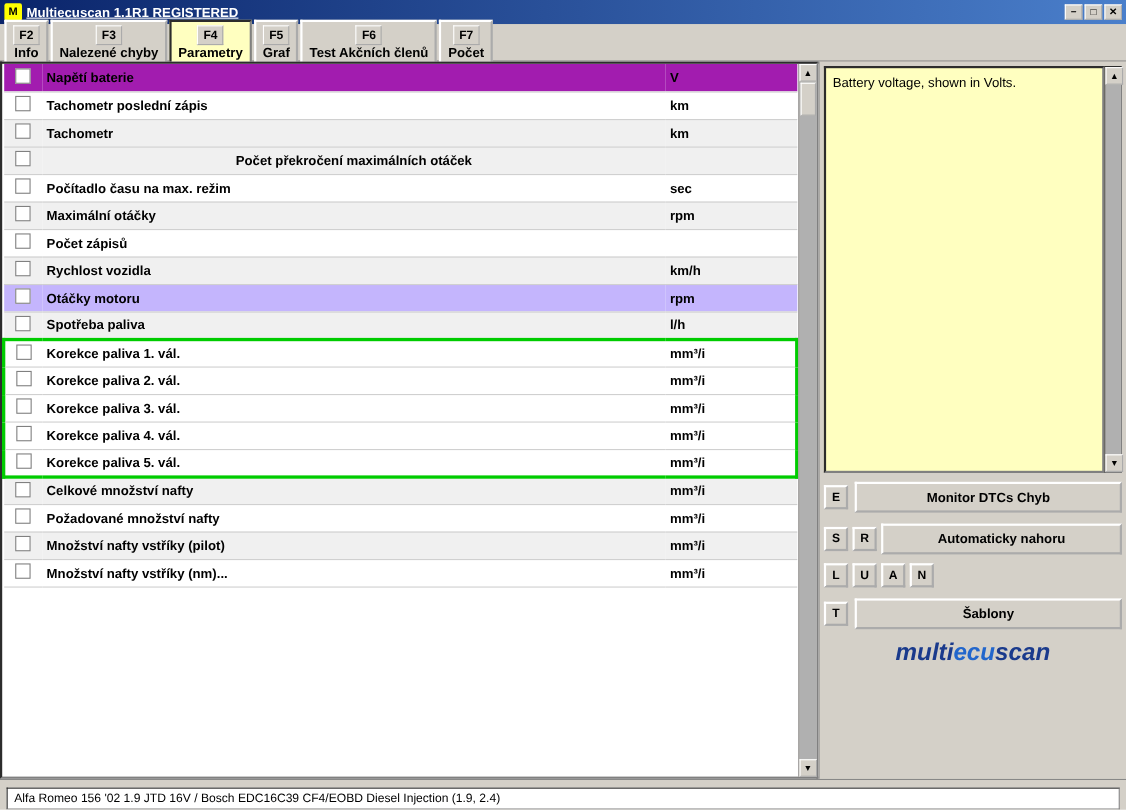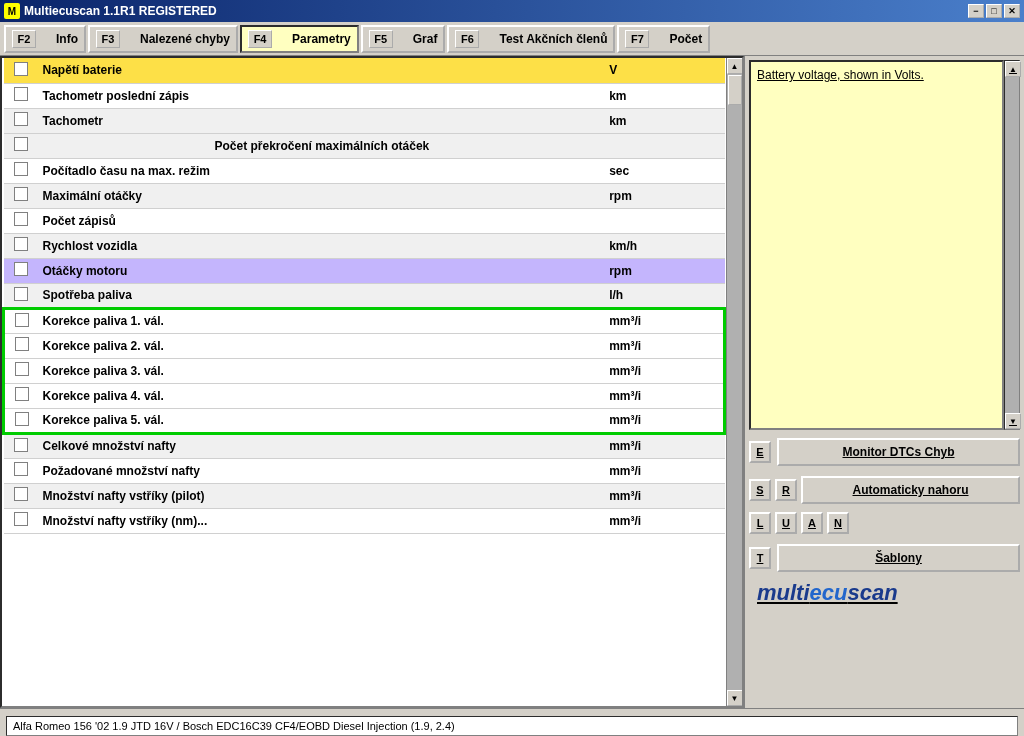--- a/index.html
+++ b/index.html
@@ -28,21 +28,21 @@
       height: 16px;
       background: #ff0;
       border-radius: 2px;
       margin-right: 4px;
       font-size: 10px;
       display: flex;
       align-items: center;
       justify-content: center;
       color: #000;
     }
-    .title-bar-text { flex: 1; }
+    .title-bar-text { flex: 1; text-decoration: underline; }
     .title-bar-buttons {
       display: flex;
       gap: 2px;
     }
     .title-btn {
       width: 16px;
       height: 14px;
       background: #d4d0c8;
       border: 1px outset #fff;
       font-size: 9px;
@@ -68,27 +68,28 @@
       padding: 2px 4px;
       font-size: 11px;
       font-weight: bold;
       color: #000;
       min-width: 24px;
       text-align: center;
     }
     .menu-tab {
       display: flex;
       align-items: center;
-      gap: 20px;
+      gap: 0;
       padding: 3px 6px;
       border: 2px outset #ffffff;
       background: #d4d0c8;
       cursor: pointer;
       font-size: 12px;
       font-weight: bold;
+      flex-direction: column;
     }
     .menu-tab.active {
       background: #ffffc0;
       border: 2px inset #808080;
     }
     
     .main-content {
       display: flex;
       height: calc(736px - 22px - 34px - 28px);
     }
@@ -171,21 +172,20 @@
     }
     
     .right-panel {
       width: 280px;
       background: #d4d0c8;
       border-left: 1px solid #808080;
       display: flex;
       flex-direction: column;
       padding: 4px;
       gap: 4px;
-      text-decoration: underline;
     }
     .info-box {
       background: #ffffc0;
       border: 2px inset #808080;
       flex: 1;
       padding: 6px;
       font-size: 12px;
       color: #000;
       min-height: 300px;
       max-height: 380px;
@@ -251,20 +251,21 @@
       flex: 1;
       height: 20px;
       display: flex;
       align-items: center;
     }
     
     .logo-area {
       padding: 4px 8px;
       display: flex;
       align-items: center;
+      justify-content: center;
     }
     .logo-text {
       font-size: 22px;
       font-weight: bold;
       color: #1a3a8c;
       font-style: italic;
     }
     .logo-text span.multi { color: #1a3a8c; }
     .logo-text span.ecu { color: #2266cc; }
     .logo-text span.scan { color: #1a3a8c; }
@@ -325,21 +326,21 @@
   </div>
 </div>
 
 <div class="main-content">
 
   <div class="table-area">
     <div class="table-scroll">
       <div class="table-inner">
         <table class="param-table">
           <tbody id="table-body">
-          <tr style="background: #fde047;">
+          <tr style="background: #a21caf;">
                 <td class="col-check"><span class="checkbox-cell"></span></td>
                 <td class="col-name">Napětí baterie</td>
                 <td class="col-unit">V</td>
               </tr>
               <tr style="background: rgb(255, 255, 255);">
                 <td class="col-check"><span class="checkbox-cell"></span></td>
                 <td class="col-name">Tachometr poslední zápis</td>
                 <td class="col-unit">km</td>
               </tr>
               <tr style="background: rgb(240, 240, 240);">

